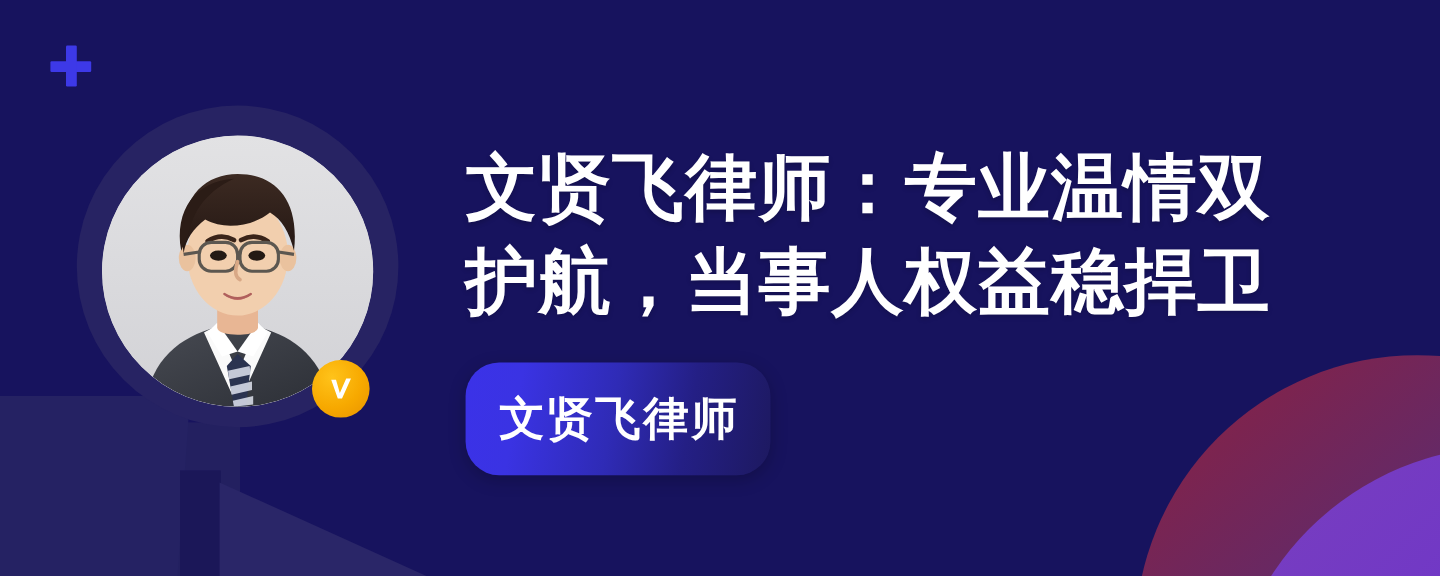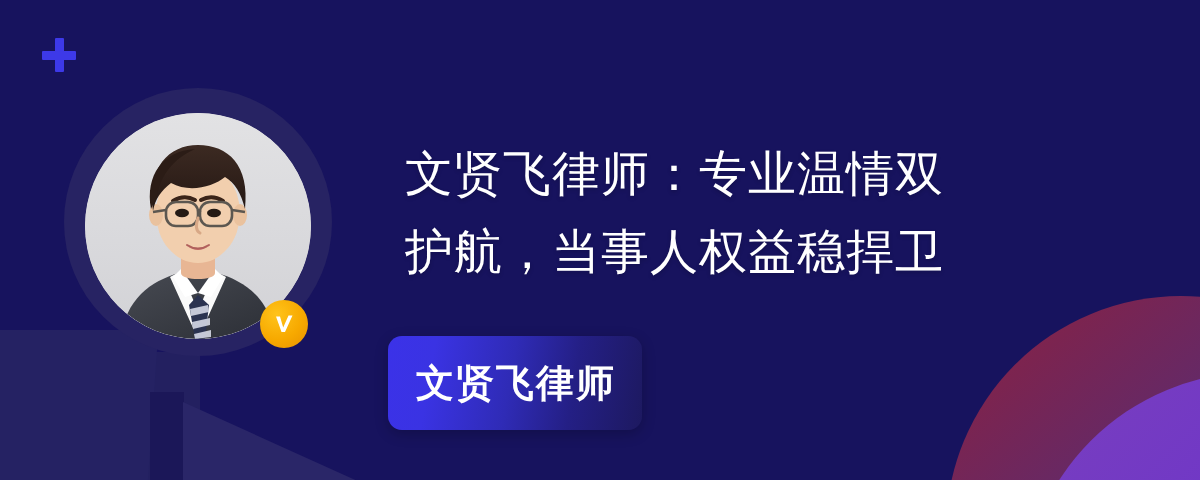--- a/index.html
+++ b/index.html
@@ -159,38 +159,38 @@
   .verified-badge svg { width: 28px; height: 28px; display: block; }
 
   
   .content {
     position: absolute;
     left: 388px;
     top: 118px;
     width: 740px;
   }
   .headline {
-    margin: 17px;
+    margin: 0;
     color: #ffffff;
-    font-size: 48px;
-    font-weight: 400;
+    font-size: 60px;
+    font-weight: 700;
     line-height: 78px;
     letter-spacing: 1px;
     white-space: pre-line;
     text-shadow: 0 2px 4px rgba(0,0,0,0.18);
   }
 
   .cta-button {
     display: inline-flex;
     align-items: center;
     margin-top: 28px;
     height: 94px;
     padding: 0 26px 0 28px;
     border: none;
-    border-radius: 14px;
+    border-radius: 28px;
     color: #ffffff;
     font-size: 38px;
     font-weight: 700;
     letter-spacing: 2px;
     font-family: inherit;
     cursor: pointer;
     background: linear-gradient(100deg,
         #3b32e8 0%,
         #3a33e3 18%,
         #2f2bb6 48%,

